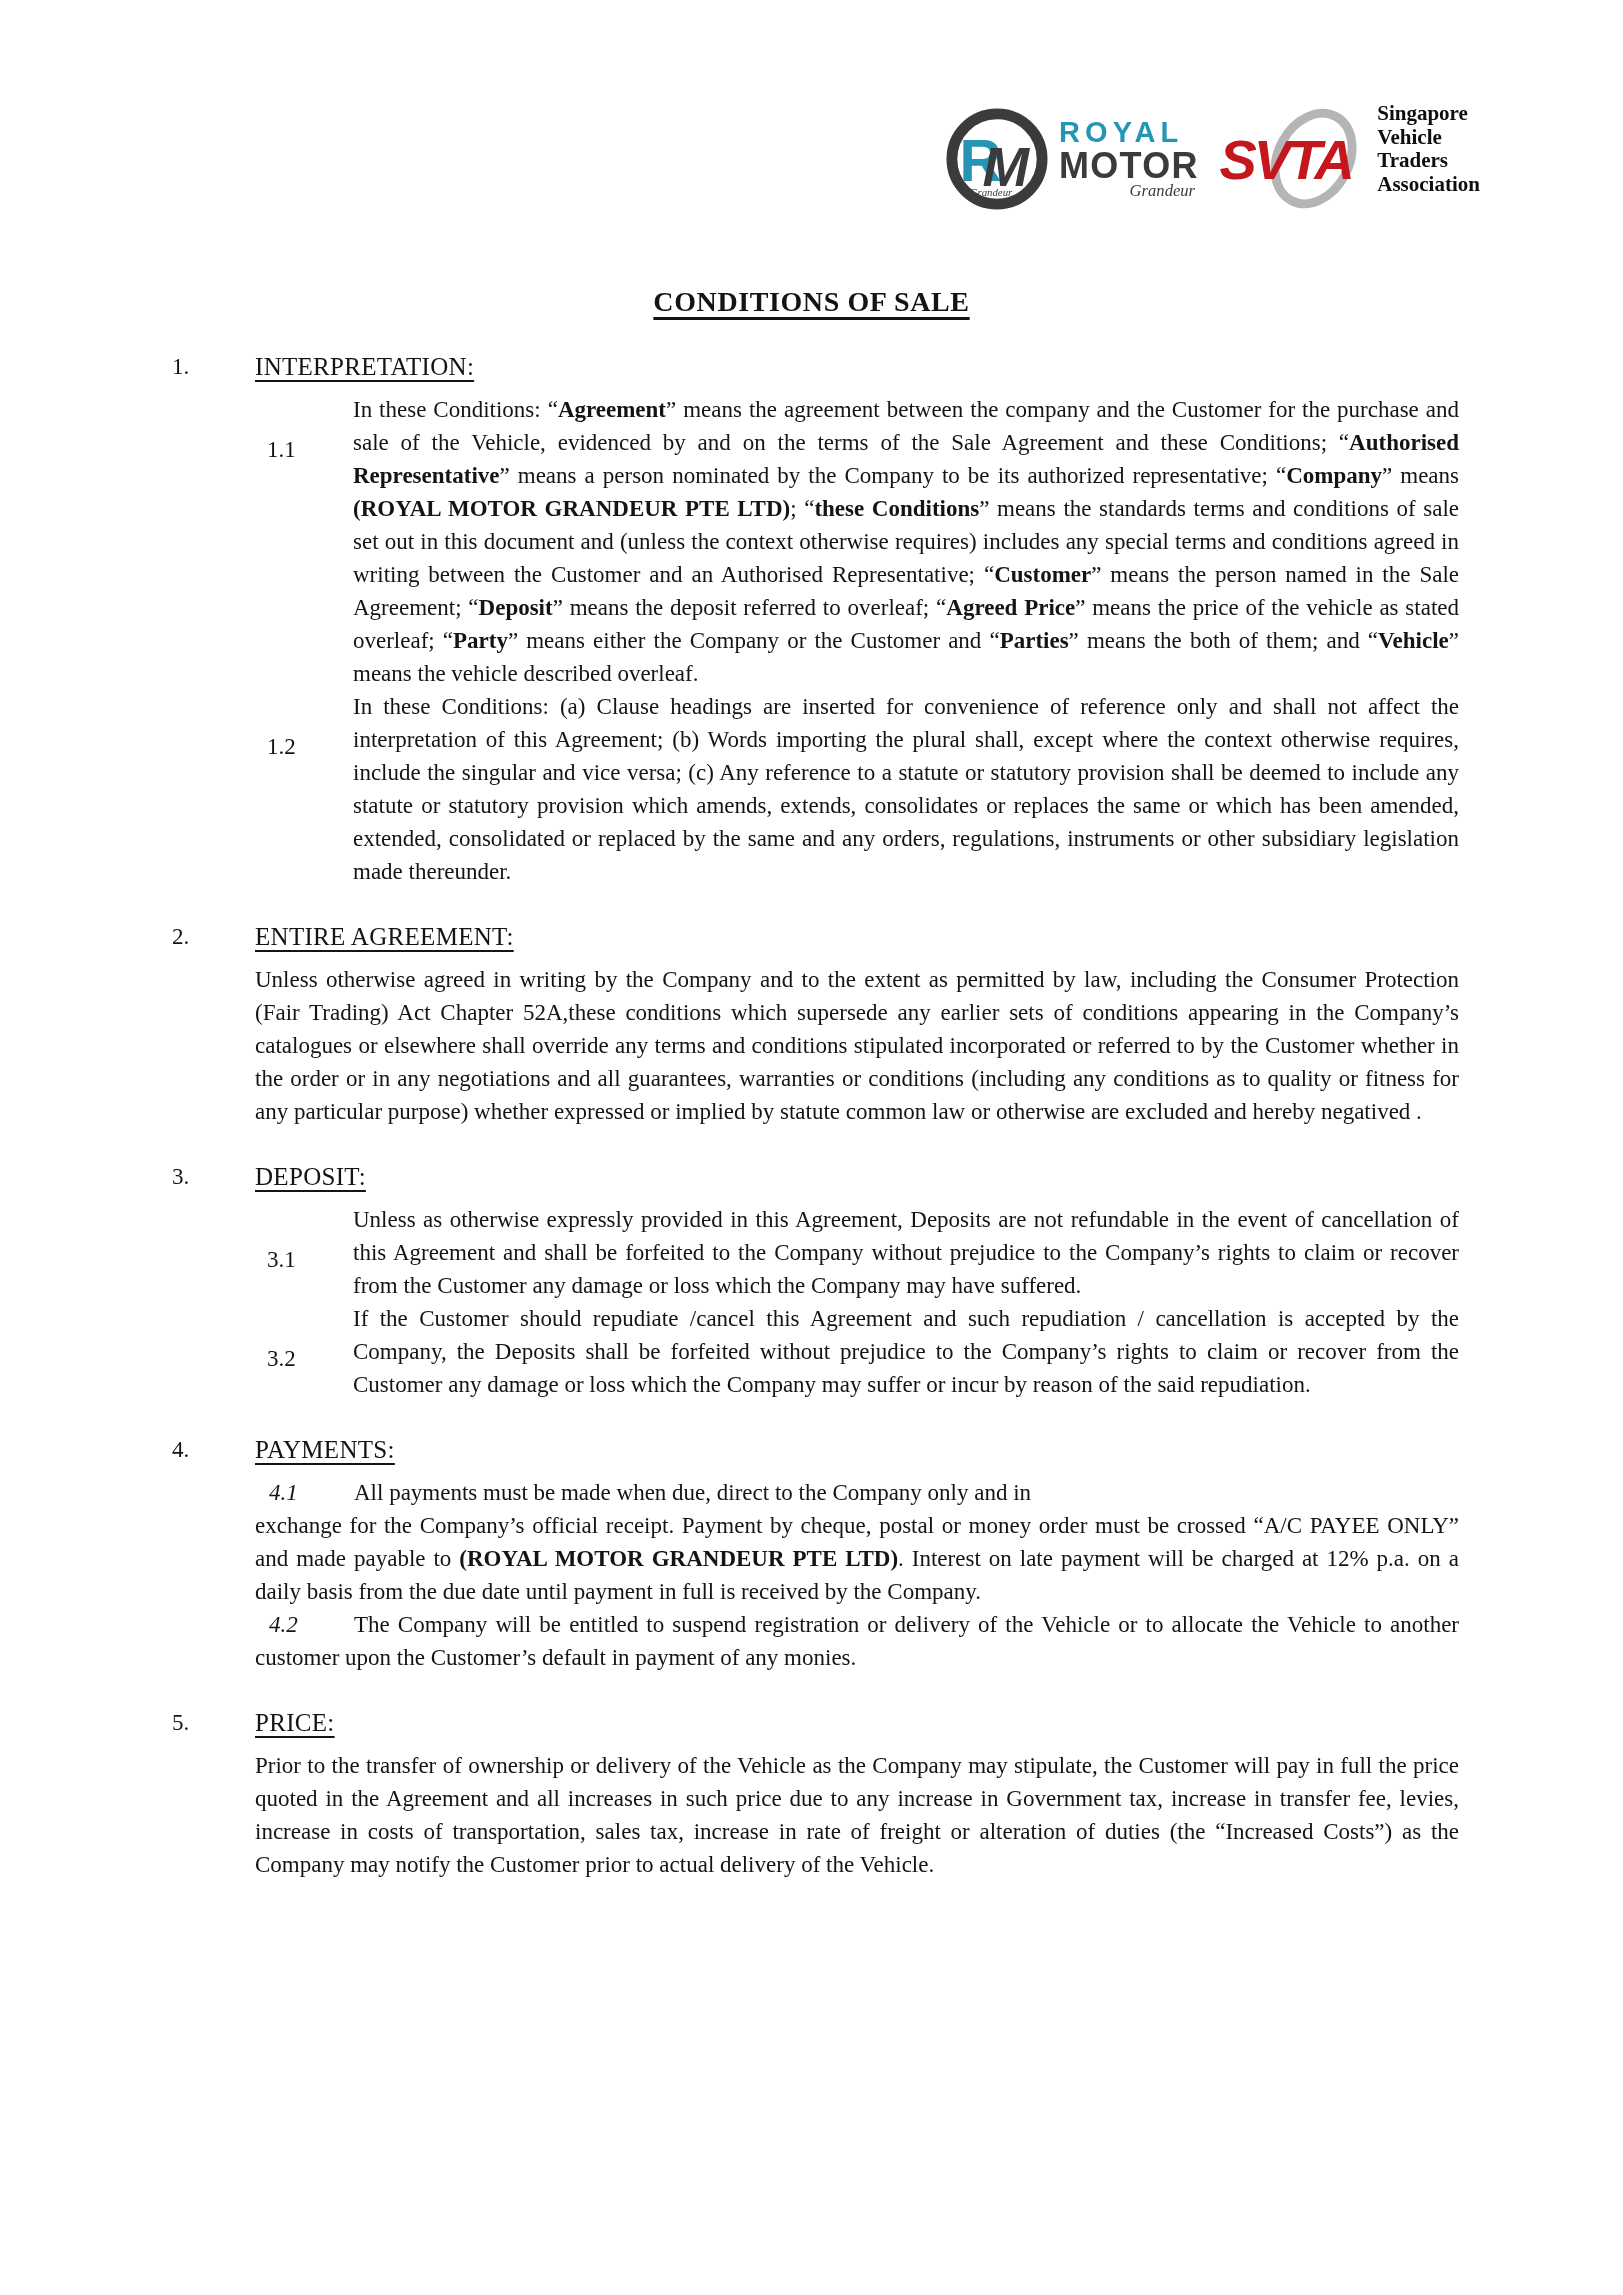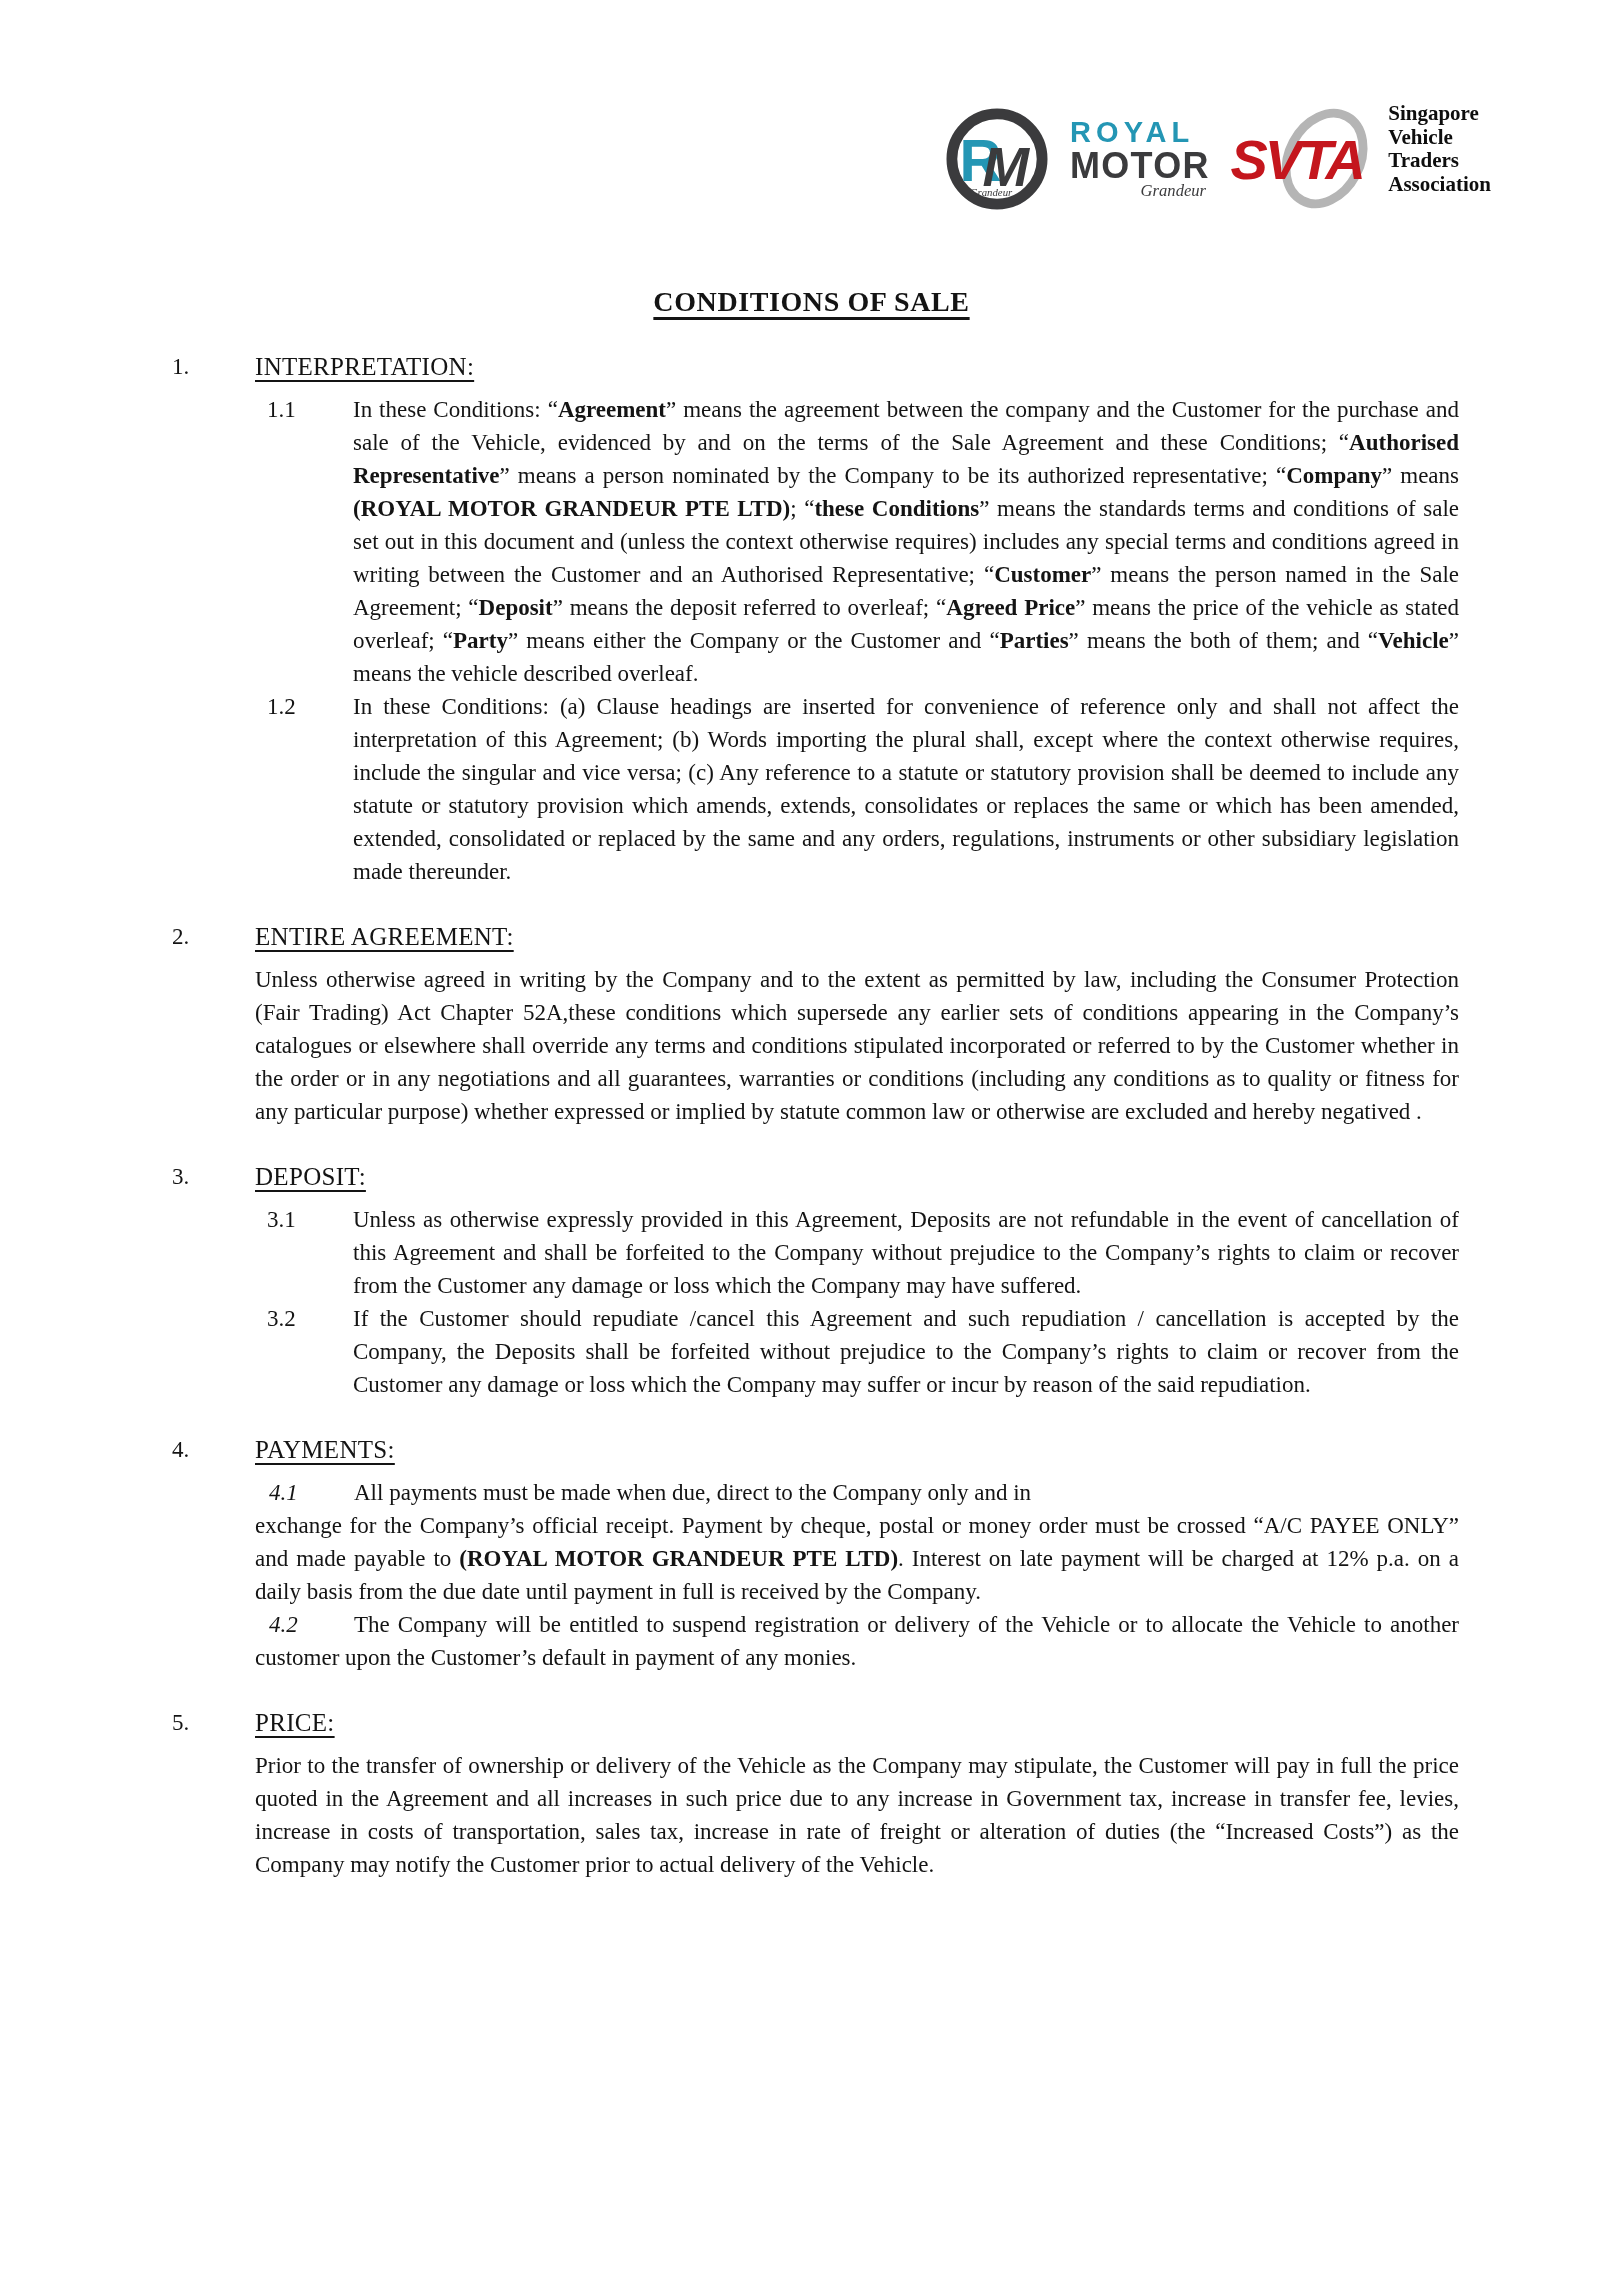--- a/index.html
+++ b/index.html
@@ -14,21 +14,21 @@
   }
   
   .logo-row{
     position:absolute;
     top:102px;
     left:943px;
     display:flex;
     align-items:center;
   }
   .rm-mark svg{display:block;}
-  .rm-word{margin-left:19px;display:flex;flex-direction:column;}
+  .rm-word{margin-left:8px;display:flex;flex-direction:column;}
   .rm-royal{
     font-family:"Liberation Sans","DejaVu Sans",sans-serif;
     font-weight:bold;font-size:29px;line-height:1.05;
     letter-spacing:5.1px;color:#2496b4;
   }
   .rm-motor{
     font-family:"Liberation Sans","DejaVu Sans",sans-serif;
     font-weight:bold;font-size:36px;line-height:1.02;
     letter-spacing:1.3px;color:#3b3b3d;
   }
@@ -80,21 +80,21 @@
     text-decoration-thickness:1.9px;
     text-underline-offset:4.5px;
   }
   .sec-body > * + *{margin-top:32px;}
   .clause{
     position:relative;
     margin:0;
     text-align:justify;
   }
   .clause.hang{margin-left:181px;}
-  .clause.hang .clause-num{position:absolute;left:-86px;}
+  .clause.hang .clause-num{position:absolute;left:-86px;margin-top:40px;}
   .clause.flow{margin-left:83px;text-indent:14px;}
   .clause.flow .clause-num{display:inline-block;width:85px;text-indent:0;font-style:italic;}
   .body-para{
     margin:0 0 0 83px;
     text-align:justify;
   }
   .b{font-weight:bold;}
 </style>
 </head>
 <body>

